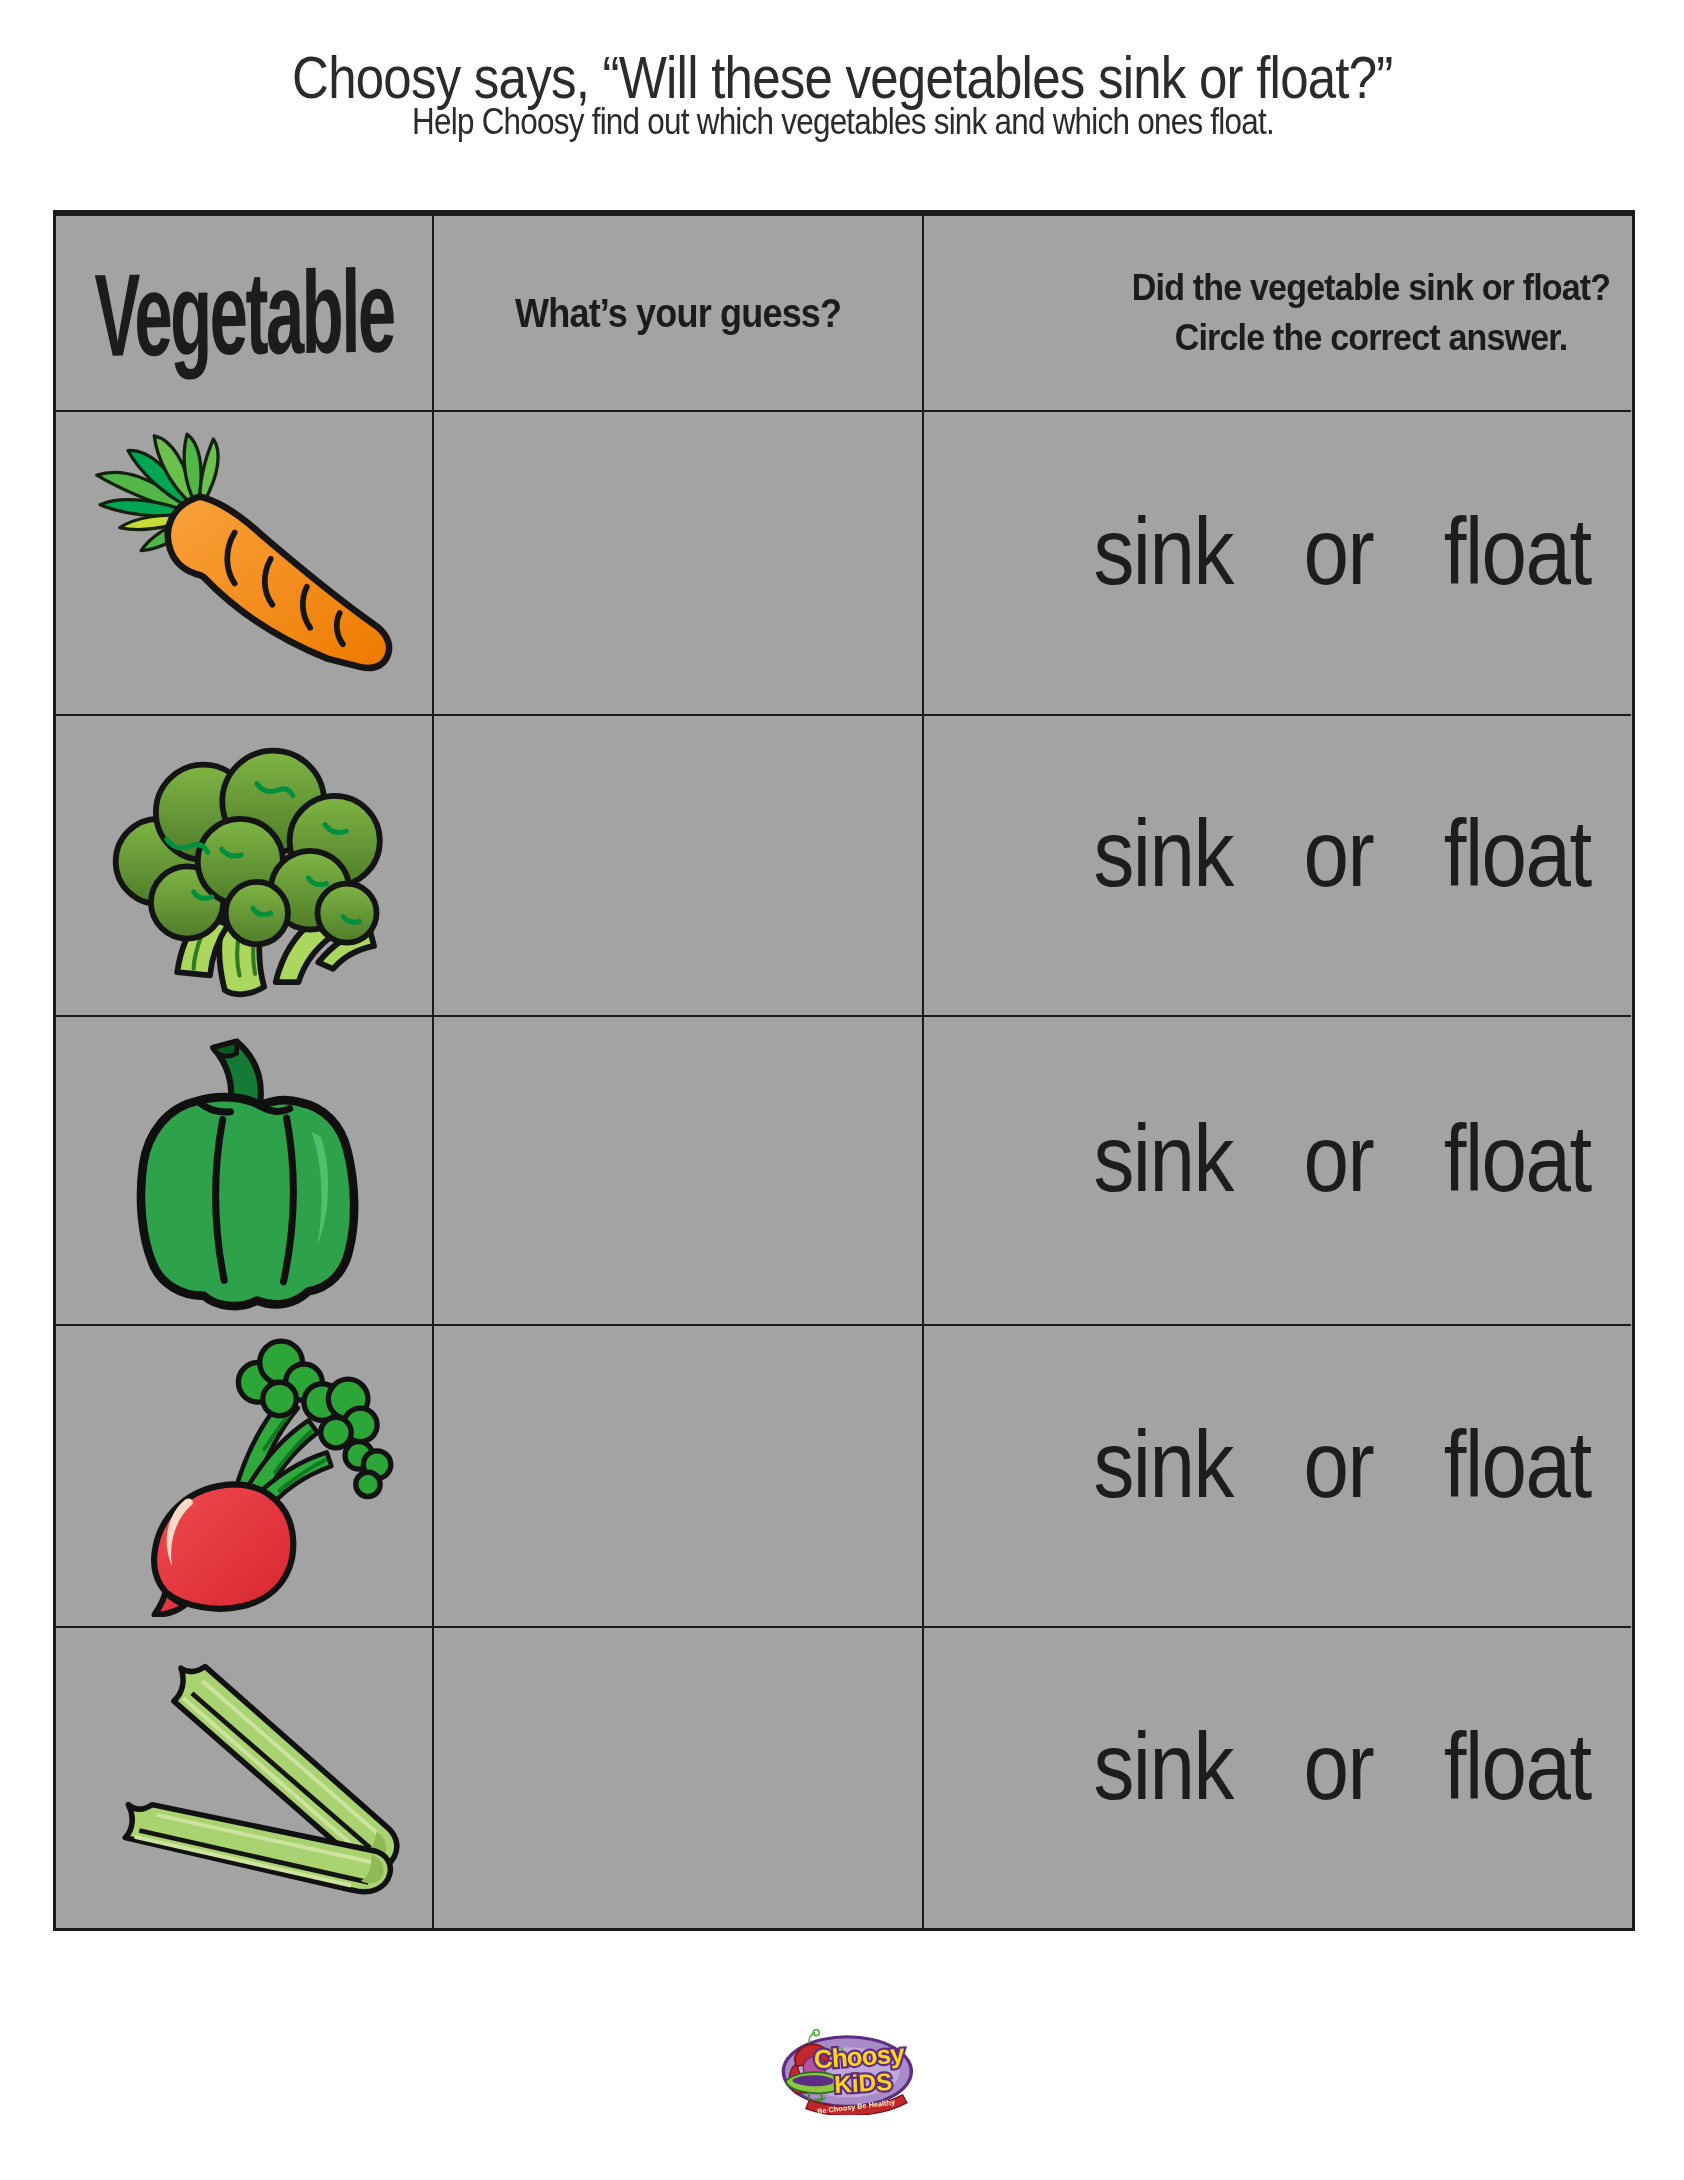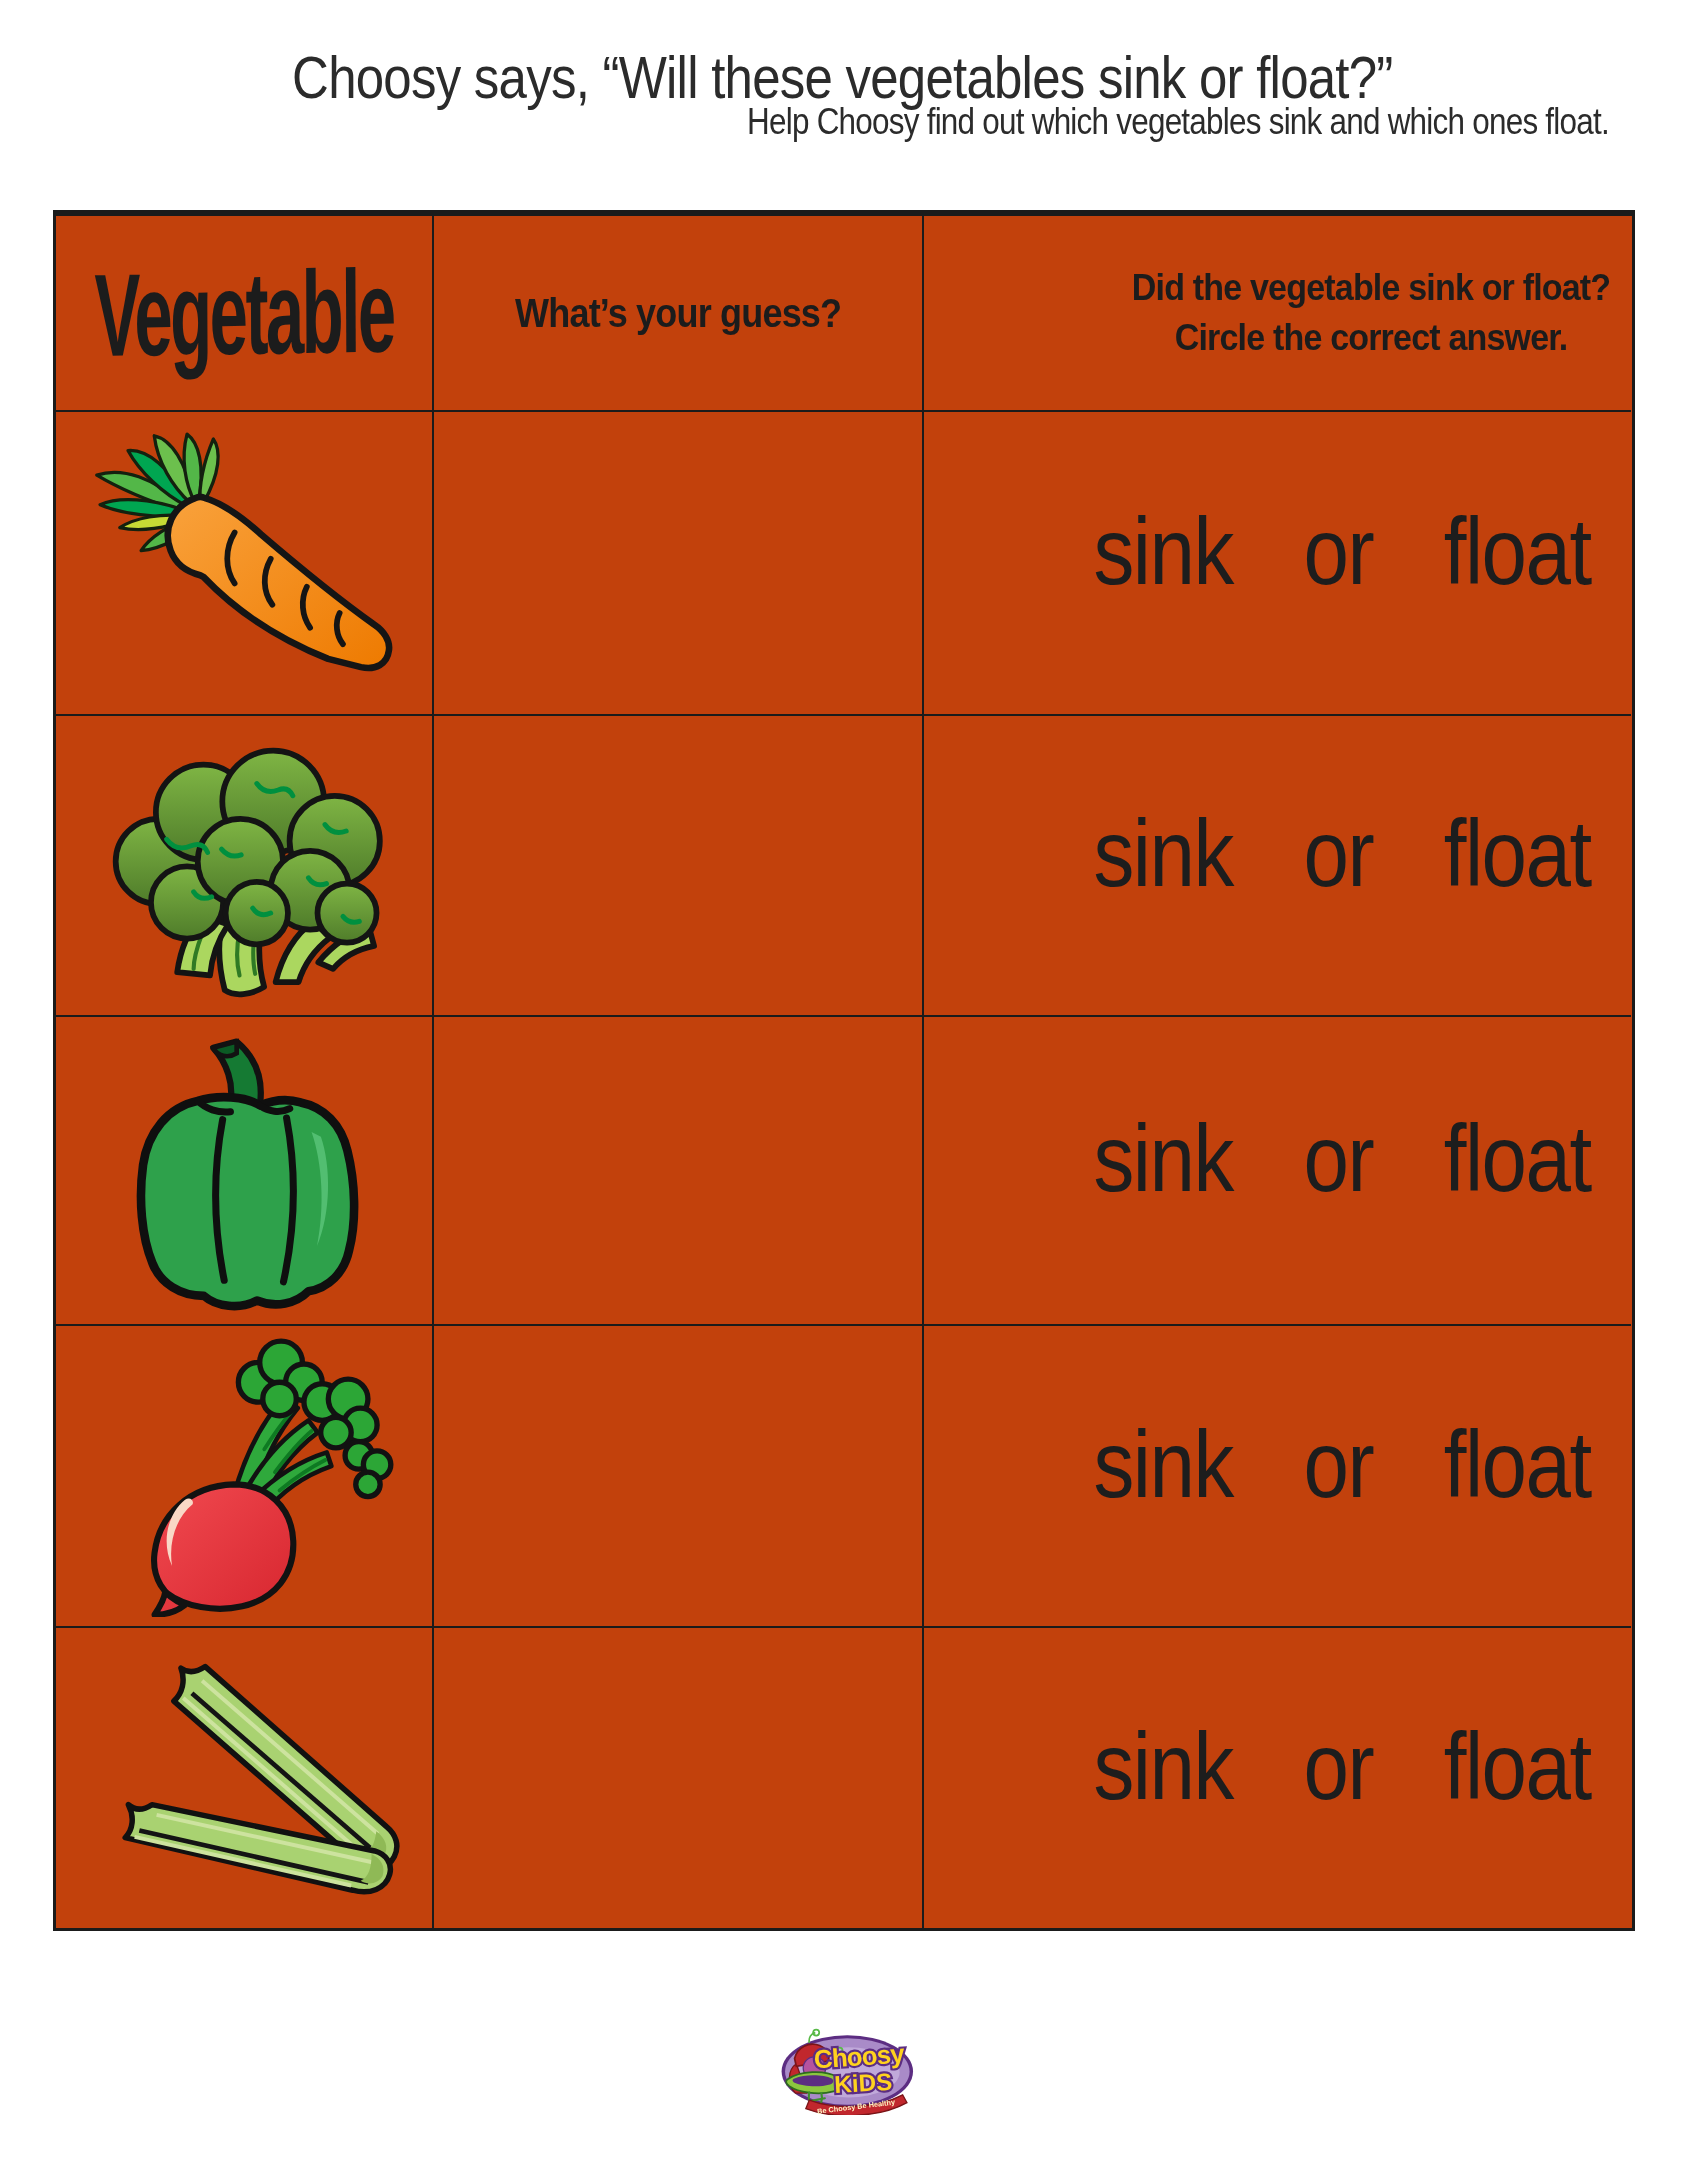--- a/index.html
+++ b/index.html
@@ -8,32 +8,32 @@
     position:relative; width:1685px; height:2181px; background:#ffffff;
     font-family:"Liberation Sans", sans-serif; color:#222; overflow:hidden;
   }
   .cond { display:inline-block; transform:scaleX(0.85); transform-origin:center; white-space:nowrap; }
 
   .title {
     position:absolute; top:43px; left:0; width:100%; text-align:center;
     font-size:60px; font-weight:400; color:#2b2b2b; letter-spacing:-0.9px;
   }
   .subtitle {
-    position:absolute; top:101px; left:0; width:100%; text-align:right;
+    position:absolute; top:101px; left:0; width:100%; text-align:center;
     font-size:37px; font-weight:400; color:#2b2b2b; letter-spacing:-0.9px;
   }
 
   .tbl {
     position:absolute; left:53px; top:210px;
     width:1582px; height:1721px;
     border:3.4px solid #1b1b1b; border-top-width:6px;
     display:grid;
     grid-template-columns:378px 490px 707px;
     grid-template-rows:196px 304px 301px 309px 302px 300px;
-    background:#c2410c;
+    background:#a3a3a3;
   }
   .cell { border-right:2.6px solid #1b1b1b; border-bottom:2.6px solid #1b1b1b;
           display:flex; align-items:center; justify-content:center; overflow:hidden; }
   .cell.last-col { border-right:none;justify-content:flex-end; }
   .cell.last-row { border-bottom:none; }
 
   .veg-head {
     font-size:115px; font-weight:700; color:#1c1c1c; letter-spacing:-4.3px;
     transform:scale(0.60,1.02) rotate(-0.5deg); white-space:nowrap;
   }

